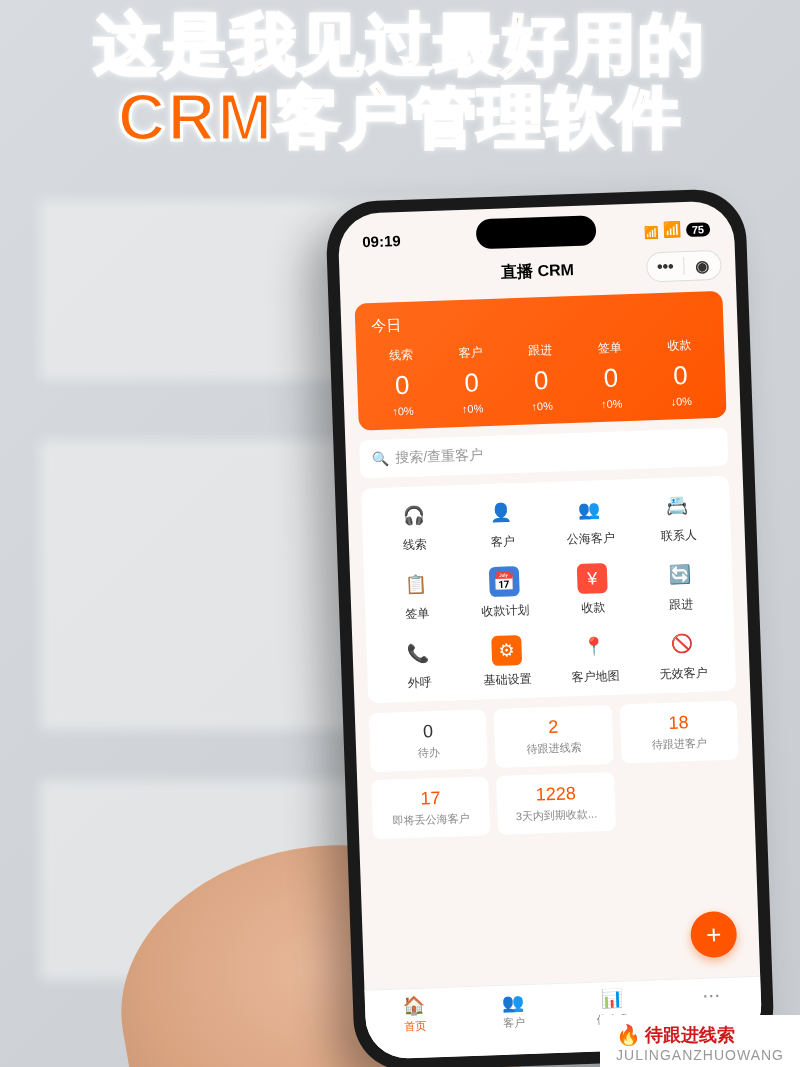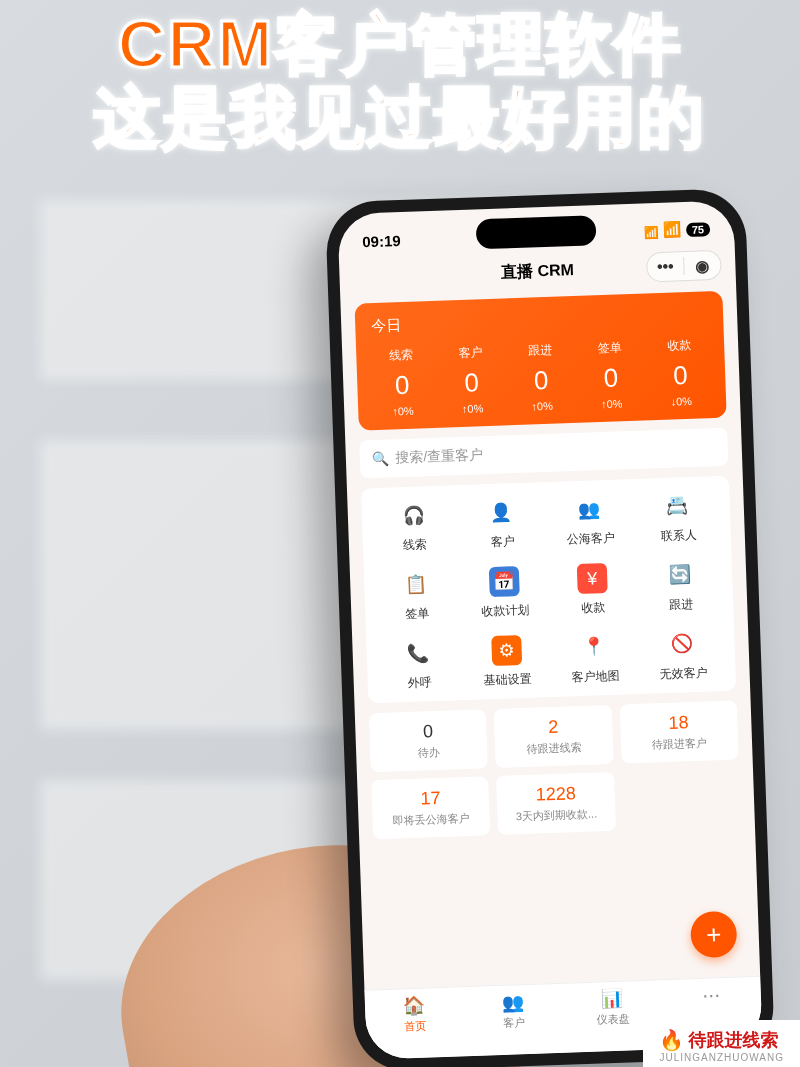--- a/index.html
+++ b/index.html
@@ -269,35 +269,35 @@
 .watermark {
   position: absolute;
   right: 0;
   bottom: 0;
   background: #fff;
   padding: 8px 16px 4px;
   z-index: 30;
   text-align: center;
 }
 .wm-logo { display: flex; align-items: center; gap: 4px; font-size: 18px; font-weight: bold; color: #d01818; }
-.wm-sub { font-size: 10px; color: #999; letter-spacing: 1px; }
+.wm-sub { font-size: 14px; color: #999; letter-spacing: 1px; }
 .wm-flame { color: #ff5500; font-size: 20px; }
 </style>
 </head>
 <body>
 
 <div class="bg-monitor">
   <div class="bg-panel" style="top:200px;left:40px;width:620px;height:180px;"></div>
   <div class="bg-panel" style="top:440px;left:40px;width:350px;height:290px;"></div>
   <div class="bg-panel" style="top:780px;left:40px;width:350px;height:200px;"></div>
 </div>
 
 <div class="headline">
+  <div>这是我见过最好用的</div>
   <div>CRM客户管理软件</div>
-  <div>这是我见过最好用的</div>
 </div>
 
 <div class="hand"></div>
 
 <div class="phone">
   <div class="screen">
     <div class="notch"></div>
 
     <div class="status-bar">
       <span>09:19</span>

